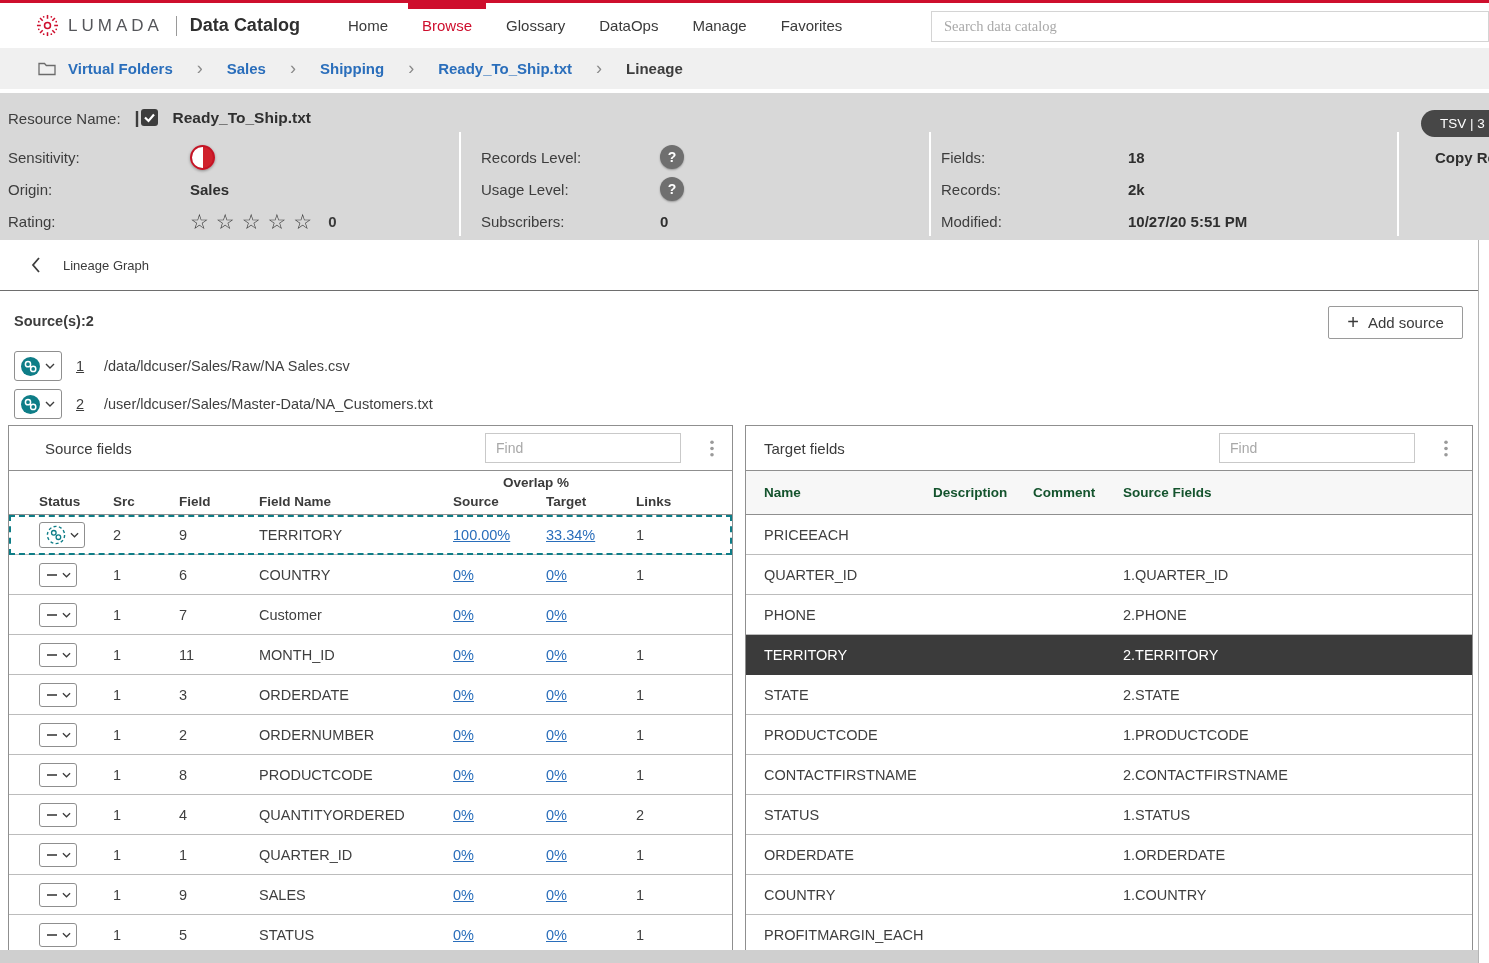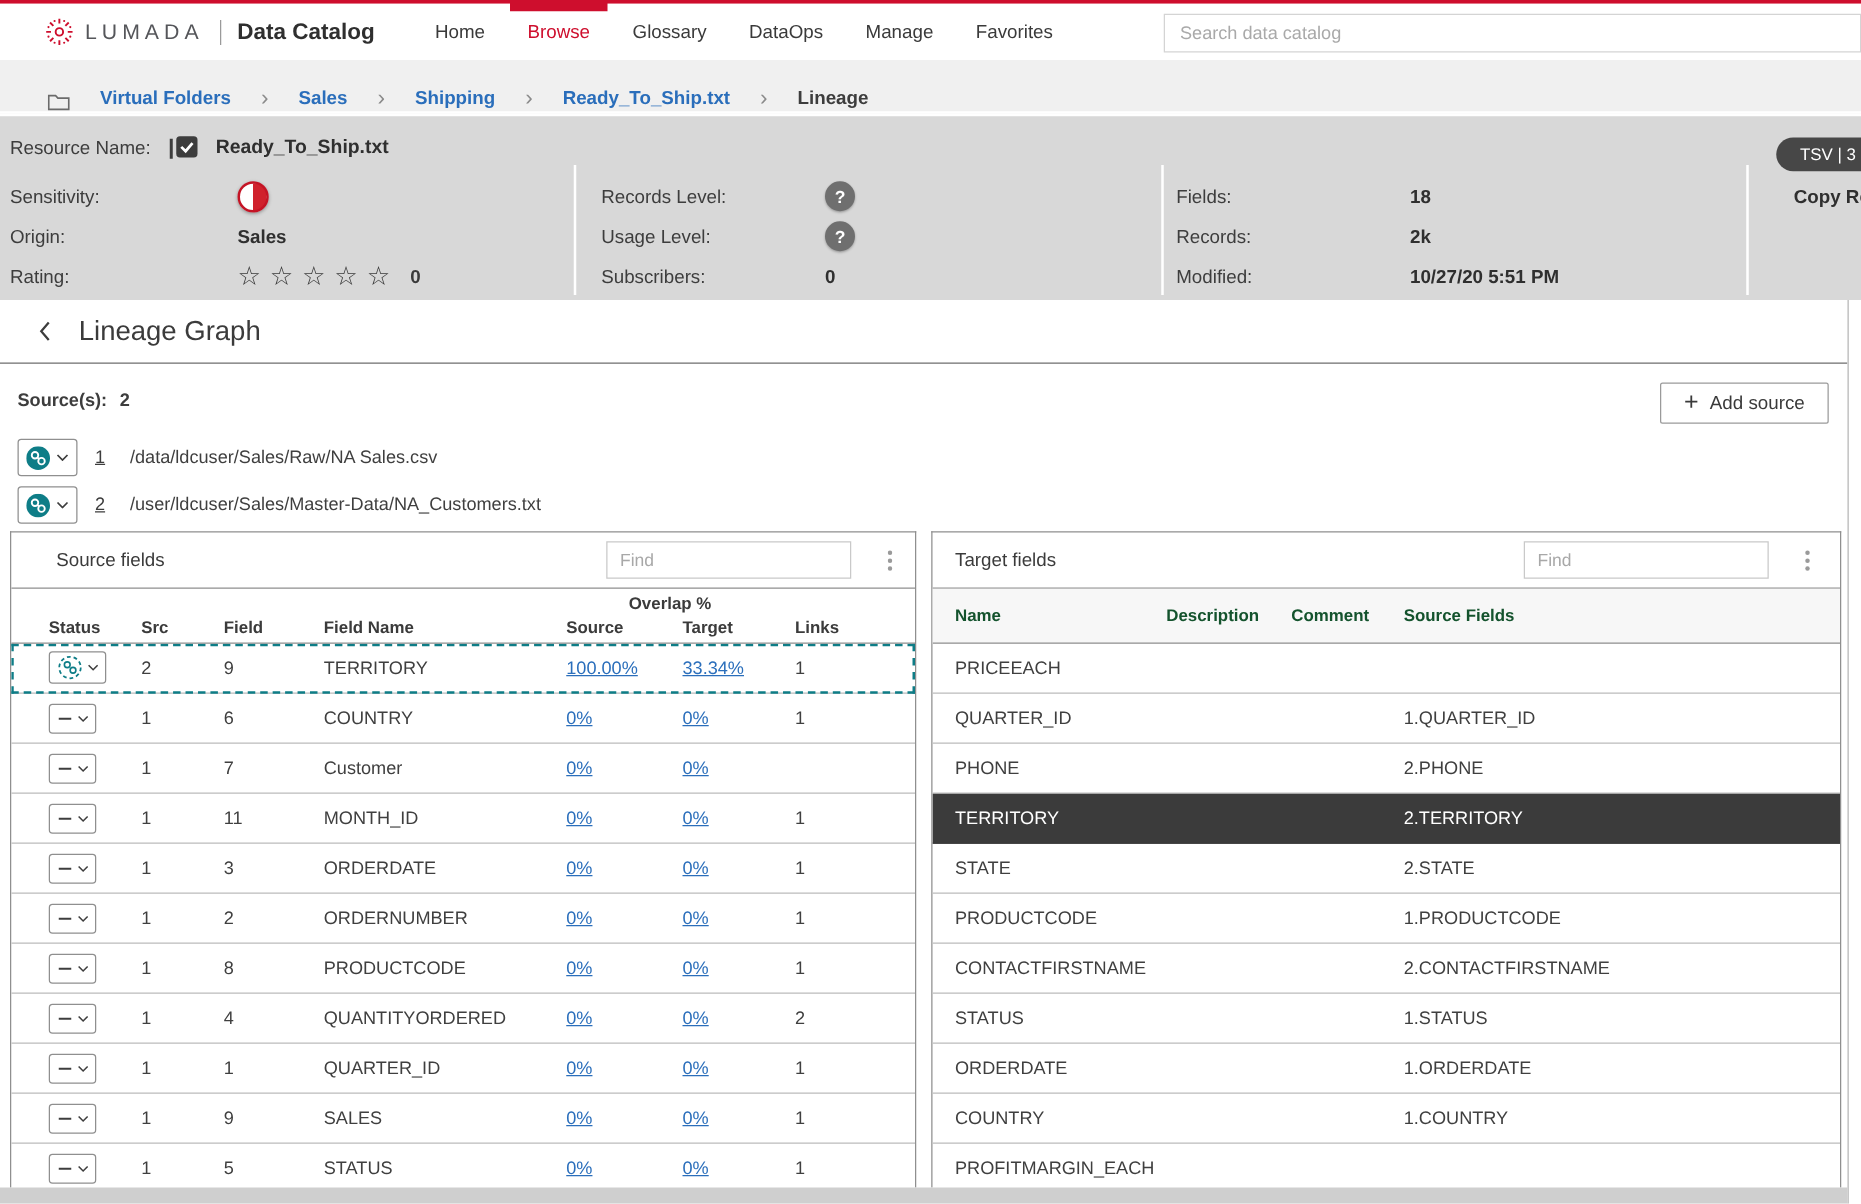--- a/index.html
+++ b/index.html
@@ -12,26 +12,26 @@
   .appbar { position:absolute; top:3px; left:0; width:100%; height:45px; background:#fff; }
   .brand { position:absolute; left:36px; top:0; height:100%; display:flex; align-items:center; gap:9px; }
   .brand-name { font-size:17px; letter-spacing:4px; color:#55565a; }
   .brand-sep { width:1px; height:20px; background:#9a9a9a; margin:0 4px; }
   .brand-product { font-size:18px; font-weight:bold; color:#2f2f2f; }
   .mainnav { position:absolute; left:348px; top:0; height:100%; display:flex; gap:34px; align-items:center; }
   .nav-item { position:relative; font-size:15px; color:#3a3a3a; cursor:pointer; height:100%; display:flex; align-items:center; }
   .nav-item.active .nav-label { color:#ce0e2d; }
   .nav-item.active::before { content:""; position:absolute; top:-3px; left:-14px; right:-14px; height:9px; background:#ce0e2d; }
   .searchbox { position:absolute; left:931px; top:8px; width:558px; height:31px; border:1px solid #d4d4d4;
-    font-size:14.5px; padding:0 12px; color:#3d3d3d; outline:none; font-family:Liberation Sans, sans-serif; }
+    font-size:14.5px; padding:0 12px; color:#3d3d3d; outline:none; font-family:Liberation Serif, serif; }
   .searchbox::placeholder { color:#a9a9a9; }
 
   
   .breadcrumb { position:absolute; top:48px; left:0; width:100%; height:43px; background:#f0f0f0;
-    border-bottom:2px solid #ffffff; display:flex; align-items:flex-end; padding-left:38px; gap:24px; }
+    border-bottom:2px solid #ffffff; display:flex; align-items:center; padding-left:38px; gap:12px; }
   .crumb { display:flex; align-items:center; }
   .crumb-link { font-size:15px; font-weight:bold; color:#2a6ebb; text-decoration:none; cursor:pointer; }
   .crumb::after { content:"\203A"; color:#8a8a8a; font-size:18px; margin-left:24px; font-weight:normal; }
   .crumb.current::after { content:none; }
   .crumb.current .crumb-link { color:#3d3d3d; cursor:default; }
 
   
   .resource-head { position:absolute; top:93px; left:0; width:100%; height:147px; background:#d8d8d8; }
   .rn-row { position:absolute; left:8px; top:14px; display:flex; align-items:center; gap:14px; }
   .rn-label { font-size:15px; }
@@ -53,25 +53,25 @@
   .rating-count { font-size:15px; font-weight:bold; margin-left:9px; }
   .meta-divider { position:absolute; top:39px; width:2px; height:104px; background:#ffffff; }
   .format-pill { position:absolute; left:1421px; top:17px; height:27px; width:90px; background:#474747; color:#fff;
     border-radius:14px 0 0 14px; font-size:13.5px; display:flex; align-items:center; padding-left:19px; }
   .copy-action { position:absolute; left:1435px; top:56px; font-size:15px; font-weight:bold; color:#2f2f2f;
     white-space:nowrap; cursor:pointer; }
 
   
   .lineage-head { position:absolute; top:240px; left:0; width:1478px; height:51px; border-bottom:1px solid #6e6e6e;
     display:flex; align-items:center; padding-left:31px; gap:22px; background:#fff; }
-  .lineage-title { font-size:22px; color:#3b3b3b; }
+  .lineage-title { font-size:13px; color:#3b3b3b; }
   .back-btn { display:flex; align-items:center; cursor:pointer; }
 
   
-  .sources-label-row { position:absolute; left:14px; top:313px; display:flex; gap:10px; font-size:14.5px; font-weight:bold; }
+  .sources-label-row { position:absolute; left:14px; top:313px; display:flex; font-size:14.5px; font-weight:bold; }
   .add-source-btn { position:absolute; left:1328px; top:306px; width:135px; height:33px; border:1px solid #9a9a9a;
     background:#fff; border-radius:2px; display:flex; align-items:center; justify-content:center; gap:9px;
     font-size:15px; color:#3a3a3a; cursor:pointer; font-family:"Liberation Sans", sans-serif; }
   .add-plus { font-size:20px; font-weight:400; line-height:1; margin-top:-2px; }
   .source-files { position:absolute; left:14px; top:351px; display:flex; flex-direction:column; gap:8px; }
   .source-file { display:flex; align-items:center; height:30px; }
   .src-drop { width:48px; height:30px; border:1px solid #8f8f8f; border-radius:3px; background:#fff;
     display:flex; align-items:center; justify-content:center; gap:5px; cursor:pointer; }
   .src-num { margin-left:14px; width:12px; font-size:14.5px; text-decoration:underline; color:#3d3d3d; cursor:pointer; }
   .src-path { margin-left:16px; font-size:14.5px; color:#3f3f3f; }

